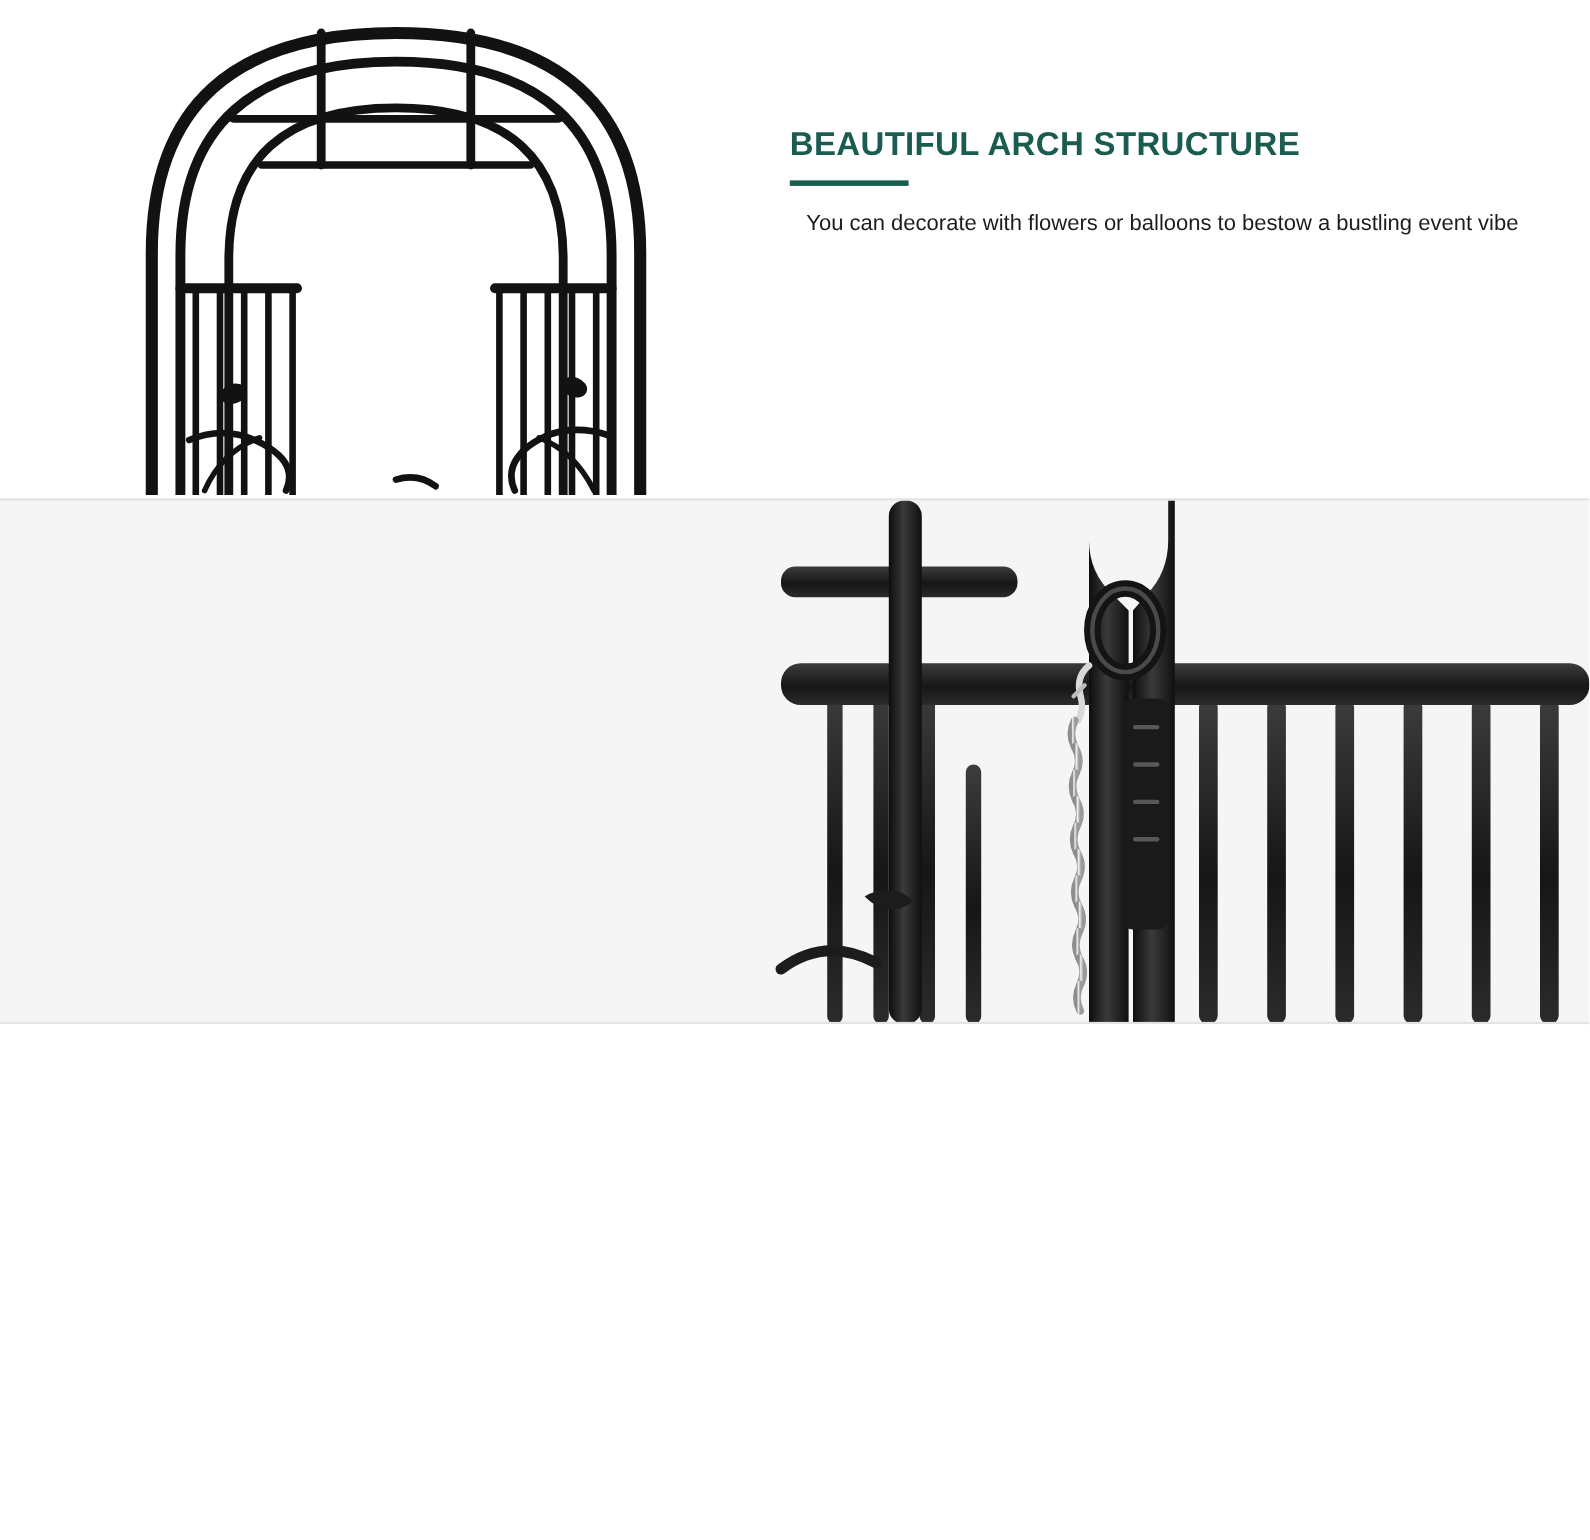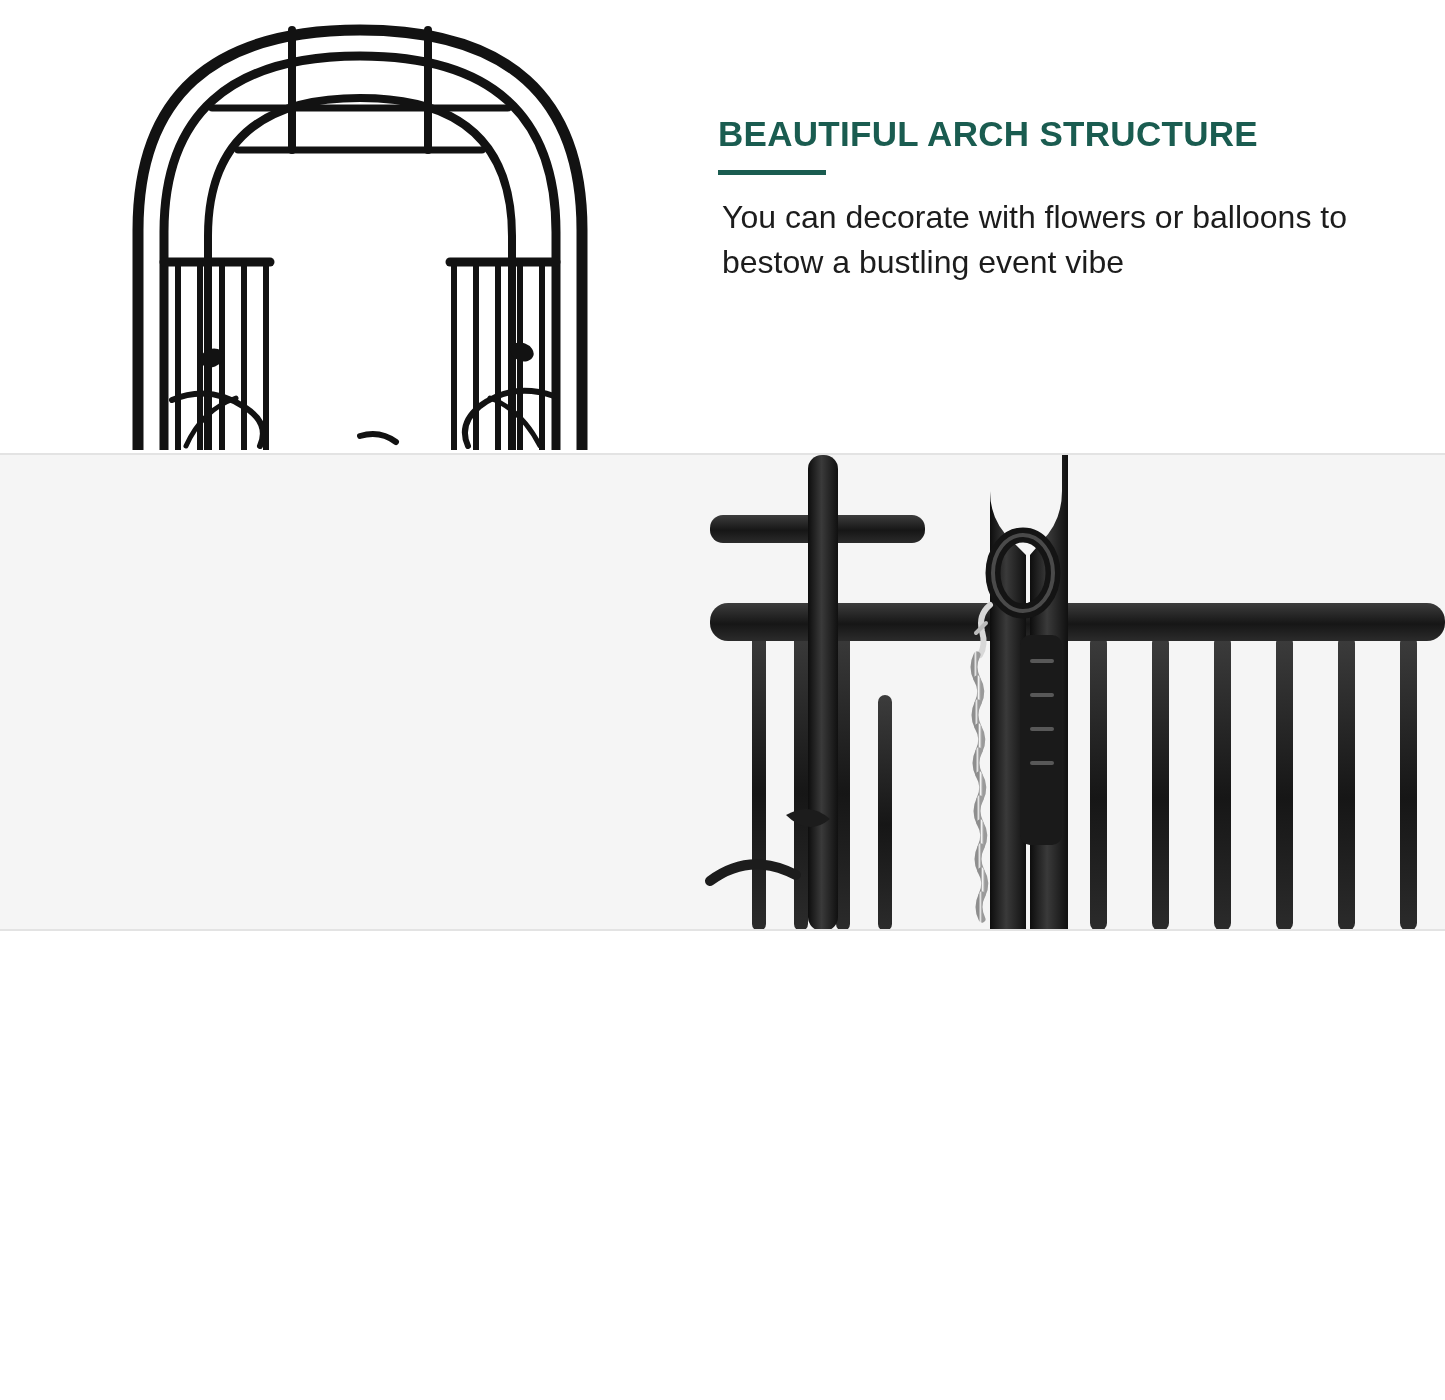--- a/index.html
+++ b/index.html
@@ -40,40 +40,40 @@
     background: #e3e3e3;
   }
   .divider.d1 { top: 453px; }
   .divider.d2 { top: 929px; }
 
   
   .text-block { position: absolute; }
   .tb-1 { left: 718px; top: 115px; width: 700px; text-align: left; }
 
   .headline {
-    font-size: 35px;
+    font-size: 30px;
     font-weight: bold;
     color: #1a5c50;
     letter-spacing: 0.3px;
     line-height: 1.1;
     margin: 0;
     white-space: nowrap;
   }
   .rule {
     height: 5px;
     width: 108px;
     background: #1a5c50;
     margin-top: 16px;
     margin-bottom: 20px;
   }
   .body-text {
-    font-size: 32px;
+    font-size: 20px;
     color: #1c1c1c;
     line-height: 1.42;
-    margin: 4px;
+    margin: 15px;
   }
 
   
   .art {
     position: absolute;
   }
   .art-arch  { left: 60px;  top: 0px;   width: 640px; height: 450px; }
   .art-lock  { left: 690px; top: 455px; width: 755px; height: 476px; }
 
   svg { display: block; }

